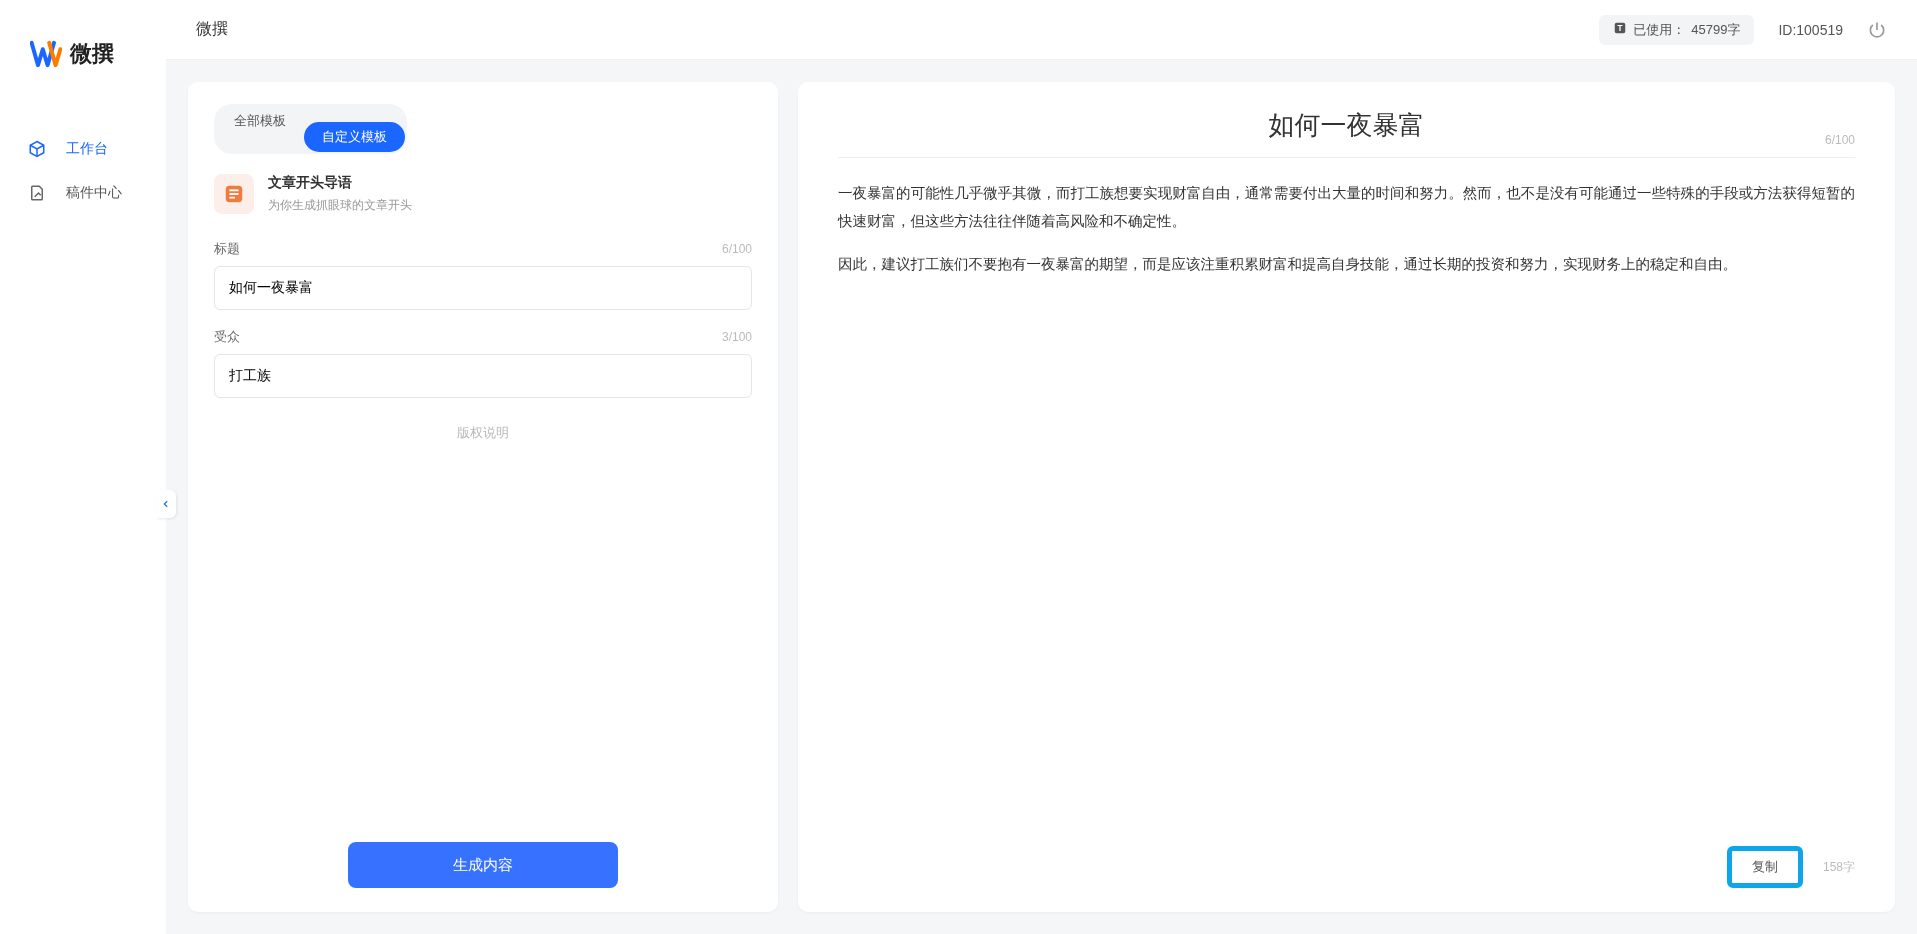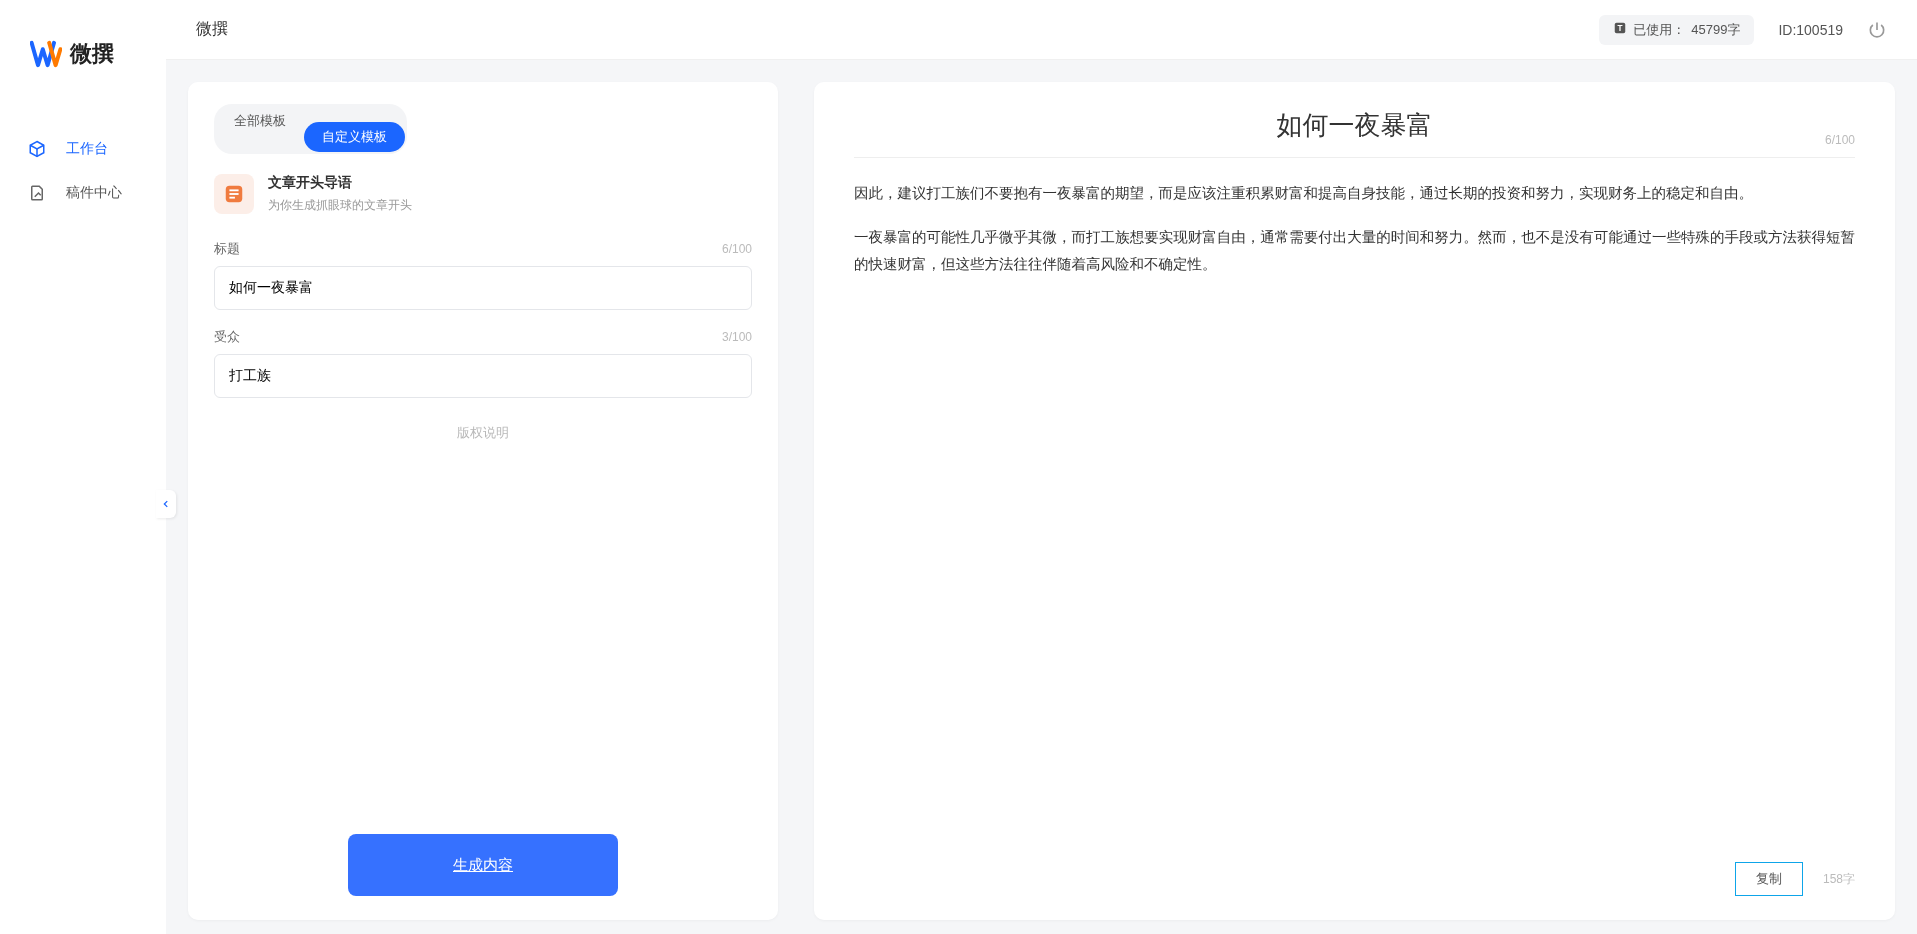--- a/index.html
+++ b/index.html
@@ -21,21 +21,21 @@
 .icp { font-size:12px; color:#bbb; padding:0 8px 6px; }
 
 .collapse-btn { position:fixed; left:156px; top:490px; width:20px; height:28px; background:#fff; border-radius:0 6px 6px 0; box-shadow:1px 1px 3px rgba(0,0,0,.08); display:flex; align-items:center; justify-content:center; cursor:pointer; }
 
 .topbar { position:fixed; left:166px; right:0; top:0; height:60px; background:#fff; display:flex; align-items:center; padding:0 30px; border-bottom:1px solid #f0f0f0;}
 .page-title { font-size:16px; font-weight:500; }
 .topbar-right { margin-left:auto; display:flex; align-items:center; gap:24px; color:#555; }
 .usage-chip { background:#f3f4f6; border-radius:6px; padding:6px 14px; display:flex; align-items:center; gap:6px; font-size:13px; }
 .power-btn { width:20px; height:20px; cursor:pointer; color:#888; }
 
-.content { position:fixed; left:166px; top:60px; right:0; bottom:0; padding:22px 22px 14px 22px; display:flex; gap:36px; }
+.content { position:fixed; left:166px; top:60px; right:0; bottom:0; padding:22px 22px 22px 22px; display:flex; gap:20px; }
 .panel { background:#fff; border-radius:10px; box-shadow:0 1px 3px rgba(0,0,0,.04); display:flex; flex-direction:column; }
 .panel-left { width:590px; padding:22px 26px; position:relative; }
 .panel-right { flex:1; padding:26px 40px; position:relative; }
 
 .tabs { display:flex; gap:0; background:#f3f4f6; border-radius:18px; padding:2px; width:fit-content; margin-bottom:20px; }
 .tab { padding:6px 18px; border-radius:16px; font-size:13px; color:#555; cursor:pointer; }
 .tab.active { background:#1b66ff; color:#fff;margin-top:16px; }
 
 .template-hdr { display:flex; align-items:flex-start; gap:14px; margin-bottom:26px; }
 .template-icon { width:40px; height:40px; background:#fceee8; border-radius:8px; display:flex; align-items:center; justify-content:center; }
@@ -43,29 +43,29 @@
 .template-desc { font-size:12px; color:#999; }
 
 .field { margin-bottom:18px; }
 .field-label-row { display:flex; align-items:center; margin-bottom:8px; }
 .field-label { font-size:13px; color:#666; }
 .field-count { margin-left:auto; font-size:12px; color:#bbb; }
 .field-input { width:100%; height:44px; border:1px solid #e4e6ea; border-radius:6px; padding:0 14px; font-size:14px; background:#fff; outline:none; }
 
 .ghost-line { text-align:center; color:#b8b8b8; font-size:13px; margin:8px 0 0; }
 
-.generate-btn { position:absolute; left:50%; transform:translateX(-50%); bottom:24px; width:270px; height:62px; background:#3671ff; color:#fff; border:none; border-radius:8px; font-size:15px; cursor:pointer;text-decoration:underline; }
+.generate-btn { position:absolute; left:50%; transform:translateX(-50%); bottom:24px; width:270px; height:46px; background:#3671ff; color:#fff; border:none; border-radius:8px; font-size:15px; cursor:pointer; }
 
 .result-title { font-family:"Songti SC","SimSun",serif; text-align:center; font-size:26px; font-weight:500; margin-bottom:0; padding-bottom:14px;}
 .title-row { position:relative; border-bottom:1px solid #eee; margin-bottom:22px;}
 .title-count { position:absolute; right:0; bottom:10px; font-size:12px; color:#bbb; }
 .result-body { font-size:14.5px; line-height:1.9; color:#333; text-align:justify; }
 .result-body p { margin-bottom:16px;}
 .panel-right-footer { position:absolute; right:40px; bottom:24px; display:flex; align-items:center; gap:20px; }
-.copy-btn { border:1px solid #0ea5e9; background:#fff; padding:7px 20px; border-radius:0; cursor:pointer; font-size:13px; color:#555; }
+.copy-btn { border:5px solid #0ea5e9; background:#fff; padding:7px 20px; border-radius:6px; cursor:pointer; font-size:13px; color:#555; }
 .char-count { font-size:12px; color:#bbb; }
 </style>
 </head>
 <body>
 
 <aside class="sidebar">
   <div class="logo-wrap">
     <div class="logo-mark">
       <svg viewBox="0 0 40 40" width="32" height="32">
         <path d="M2 6 L10 34 L16 14 L22 34 L30 6" stroke="#1b66ff" stroke-width="5" fill="none" stroke-linejoin="round" stroke-linecap="round"></path>
@@ -173,22 +173,22 @@
 
     <button class="generate-btn">生成内容</button>
   </section>
 
   <section class="panel panel-right">
     <div class="title-row">
       <h1 class="result-title">如何一夜暴富</h1>
       <span class="title-count">6/100</span>
     </div>
     <div class="result-body">
+      <p>一夜暴富的可能性几乎微乎其微，而打工族想要实现财富自由，通常需要付出大量的时间和努力。然而，也不是没有可能通过一些特殊的手段或方法获得短暂的快速财富，但这些方法往往伴随着高风险和不确定性。</p>
       <p>因此，建议打工族们不要抱有一夜暴富的期望，而是应该注重积累财富和提高自身技能，通过长期的投资和努力，实现财务上的稳定和自由。</p>
-      <p>一夜暴富的可能性几乎微乎其微，而打工族想要实现财富自由，通常需要付出大量的时间和努力。然而，也不是没有可能通过一些特殊的手段或方法获得短暂的快速财富，但这些方法往往伴随着高风险和不确定性。</p>
     </div>
     <div class="panel-right-footer">
       <button class="copy-btn">复制</button>
       <span class="char-count">158字</span>
     </div>
   </section>
 
 </main>
 
 </body></html>

